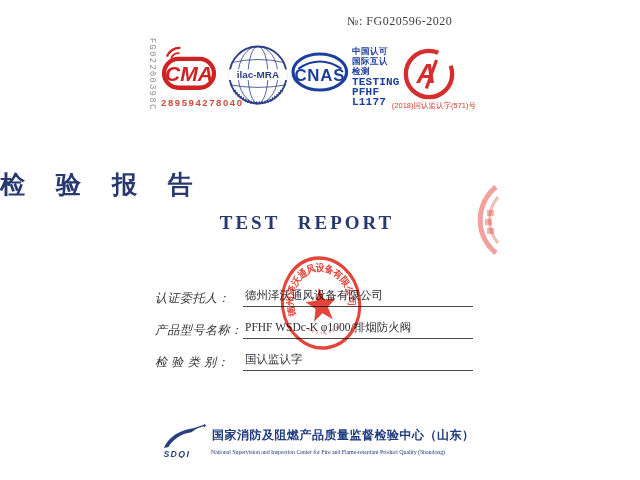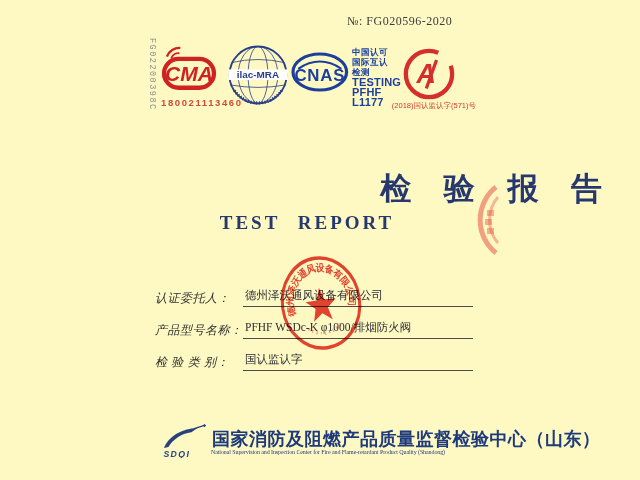--- a/index.html
+++ b/index.html
@@ -1,19 +1,19 @@
 <!DOCTYPE html>
 <html><head>
 <meta charset="utf-8">
 <style>
   html,body{margin:0;padding:0;}
   body{width:640px;height:480px;overflow:hidden;background:#e8e8e6;}
   .page{
     position:relative;width:640px;height:480px;
-    background:#fef9c3;
+    background:#ffffff;
     font-family:"Liberation Sans",sans-serif;
     color:#2e2e36;
   }
   
   .no-line{
     position:absolute;left:347px;top:14px;
     font-family:"Liberation Serif",serif;font-size:12px;color:#3c3c3c;
     letter-spacing:.5px;white-space:nowrap;
   }
   .side-code{
@@ -28,31 +28,32 @@
   .cma-number{
     position:absolute;left:161px;top:97px;width:90px;
     font-size:9.5px;font-weight:bold;letter-spacing:1.6px;color:#d04a3a;
   }
   .ilac-logo{left:227px;top:43px;width:62px;height:64px;}
   .cnas-logo{left:291px;top:52px;width:58px;height:40px;}
   .cnas-lines{
     position:absolute;left:352px;top:47px;width:60px;
     font-size:8.5px;line-height:10px;color:#1c3f9e;font-weight:bold;
     letter-spacing:.5px;
+    font-family:Liberation Mono, monospace;
   }
   .cnas-lines .en{font-size:11px;letter-spacing:.2px;}
   .cal-logo{left:401px;top:47px;width:56px;height:54px;}
   .cal-caption{
     position:absolute;left:386px;top:101px;width:90px;
     font-size:7.5px;color:#d03a2e;letter-spacing:0;white-space:nowrap;text-align:right;
   }
   
   .title-cn{
-    position:absolute;left:0;right:26px;top:168px;text-align:right;
-    font-size:31px;font-weight:bold;color:#27386f;letter-spacing:12px;
+    position:absolute;left:0;right:26px;top:168px;text-align:left;
+    font-size:25px;font-weight:bold;color:#27386f;letter-spacing:12px;
     white-space:nowrap;
   }
   .title-en{
     position:absolute;left:0;right:26px;top:212px;text-align:center;
     font-family:"Liberation Serif",serif;font-size:19px;font-weight:bold;
     color:#27386f;letter-spacing:3px;word-spacing:10px;white-space:nowrap;
   }
   
   .field-row{position:absolute;left:155px;white-space:nowrap;}
   .field-row .lbl{
@@ -72,21 +73,21 @@
     position:absolute;left:279px;top:255px;width:84px;height:96px;
     transform:rotate(-8deg);mix-blend-mode:multiply;opacity:.95;z-index:5;
   }
   .partial-seal{
     position:absolute;left:467px;top:184px;width:32px;height:72px;z-index:4;
   }
   
   .footer-logo{position:absolute;left:162px;top:424px;width:46px;height:34px;}
   .footer-cn{
     position:absolute;left:212px;top:427px;
-    font-size:18px;font-weight:bold;color:#1d3a7c;letter-spacing:.5px;
+    font-size:12px;font-weight:bold;color:#1d3a7c;letter-spacing:.5px;
     white-space:nowrap;
   }
   .footer-en{
     position:absolute;left:211px;top:449px;
     font-family:"Liberation Serif",serif;font-size:6px;color:#27417e;
     letter-spacing:-.1px;white-space:nowrap;
   }
 </style>
 </head>
 <body>
@@ -99,21 +100,21 @@
   </div>
 
   <div class="side-code">FG02200398C</div>
 
   <svg class="logo cma-logo" viewBox="0 0 116 100">
     <path d="M12,22 A28,28 0 0 1 40,4" fill="none" stroke="#cf2222" stroke-width="5"></path>
     <path d="M21,26 A16,16 0 0 1 38,15" fill="none" stroke="#cf2222" stroke-width="4"></path>
     <rect x="6" y="27" width="104" height="60" rx="30" fill="none" stroke="#cf2222" stroke-width="9"></rect>
     <text x="58" y="73" text-anchor="middle" font-family="Liberation Sans, sans-serif" font-size="44" font-weight="bold" font-style="italic" fill="#cf2222">CMA</text>
   </svg>
-  <div class="cma-number">180021113460</div>
+  <div class="cma-number">289594278040</div>
 
   <svg class="logo ilac-logo" viewBox="0 0 100 100">
     <circle cx="50" cy="50" r="46" fill="none" stroke="#2a3f85" stroke-width="3"></circle>
     <ellipse cx="50" cy="50" rx="16" ry="46" fill="none" stroke="#2a3f85" stroke-width="1.3"></ellipse>
     <ellipse cx="50" cy="50" rx="32" ry="46" fill="none" stroke="#2a3f85" stroke-width="1.3"></ellipse>
     <path d="M7,30 Q50,20 93,30" fill="none" stroke="#2a3f85" stroke-width="1.3"></path>
     <path d="M5,66 Q50,74 95,66" fill="none" stroke="#2a3f85" stroke-width="1.3"></path>
     <path d="M12,75 A46,46 0 0 0 88,75" fill="none" stroke="#2a3f85" stroke-width="5" stroke-dasharray="2,2.6"></path>
     <rect x="2" y="41" width="96" height="17" fill="#fdfdfc"></rect>
     <text x="50" y="55" text-anchor="middle" font-family="Liberation Sans, sans-serif" font-size="16" font-weight="bold" fill="#2a3f85">ilac-MRA</text>

